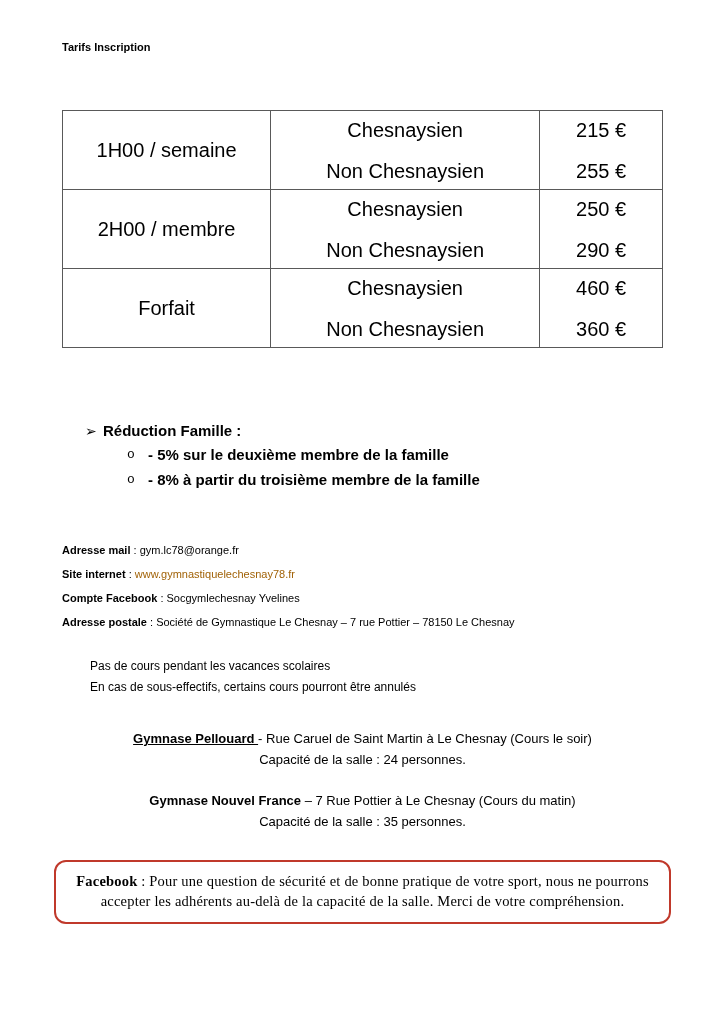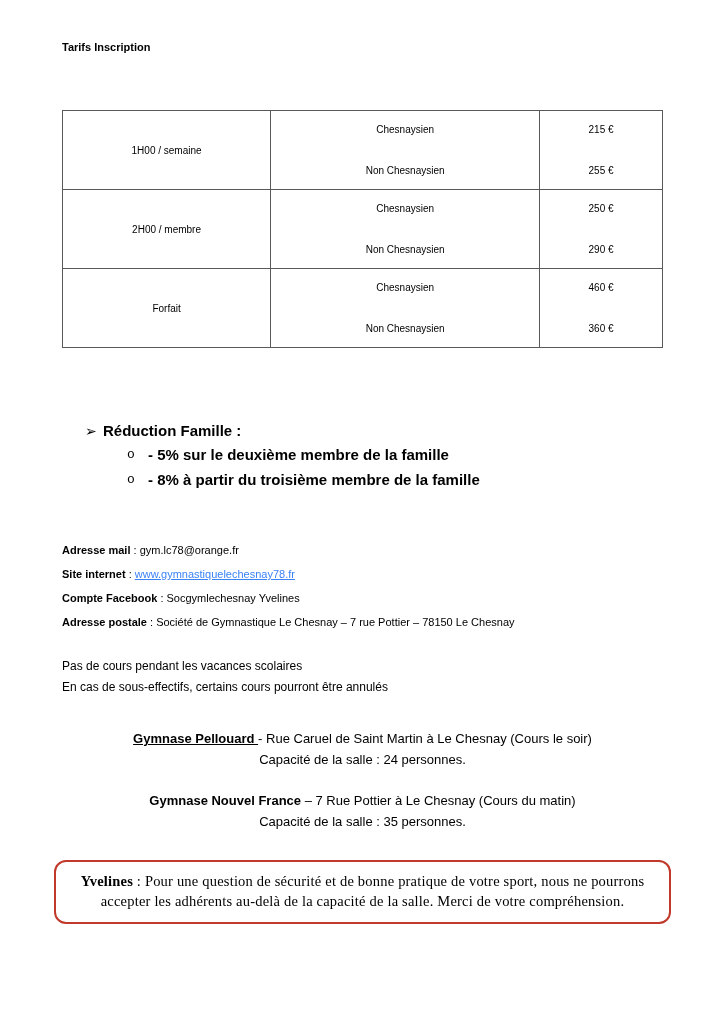--- a/index.html
+++ b/index.html
@@ -28,21 +28,21 @@
     border-collapse: collapse;
     margin-top: 52px;
     width: 601px;
     table-layout: fixed;
   }
   table.pricing td {
     border: 1px solid #595959;
     height: 79px;
     vertical-align: middle;
     padding: 0;
-    font-size: 10px;
+    font-size: 20px;
   }
   td.col-label { width: 205px; text-align: center; }
   td.col-cat   { width: 265px; }
   td.col-price { width: 121px; }
   .two-line {
     display: flex;
     flex-direction: column;
     justify-content: center;
     align-items: center;
     gap: 21px;
@@ -52,24 +52,24 @@
   
   .reduction { margin-top: 72px; font-weight: bold; font-size: 15px; }
   .reduction-title { padding-left: 23px; line-height: 22px; display: flex; }
   .arrow-marker { width: 18px; display: inline-block; font-weight: normal; font-size: 14px; }
   .reduction-item { padding-left: 65px; line-height: 25px; display: flex; }
   .o-marker { width: 21px; display: inline-block; font-weight: normal; font-size: 13px; font-family: "Liberation Mono", monospace; }
   
   .contact { margin-top: 46px; font-size: 11px; }
   .contact-line { line-height: 24px; }
   .lbl { font-weight: bold; }
-  a.link { color: #3b82f6; text-decoration: underline; cursor: pointer; }
+  a.link { color: #a16207; cursor: pointer; }
   
   .notes { margin-top: 22px; font-size: 12px; }
-  .notes div { line-height: 21px; }
+  .notes div { line-height: 21px; margin-left: 28px; }
   
   .gym { font-size: 13px; }
   .gym-1 { margin-top: 30px; }
   .gym-2 { margin-top: 20px; }
   .gym div { line-height: 21px; text-align: center; }
   .gym-name { font-weight: bold; }
   .gym-name.underlined { text-decoration: underline; }
   
   .important-box {
     margin: 28px -8px 0 -8px;
@@ -184,16 +184,16 @@
   </div>
 
   <div class="gym gym-2">
     <div>
       <span class="gym-name">Gymnase Nouvel France</span><span> – 7 Rue Pottier à Le Chesnay (Cours du matin)</span>
     </div>
     <div>Capacité de la salle : 35 personnes.</div>
   </div>
 
   <div class="important-box">
-    <span class="lbl-serif">Yvelines</span><span> : </span><span>Pour une question de sécurité et de bonne pratique de votre sport, nous ne pourrons accepter les adhérents au-delà de la capacité de la salle. Merci de votre compréhension.</span>
+    <span class="lbl-serif">Facebook</span><span> : </span><span>Pour une question de sécurité et de bonne pratique de votre sport, nous ne pourrons accepter les adhérents au-delà de la capacité de la salle. Merci de votre compréhension.</span>
   </div>
 
 </div>
 
 </body></html>

